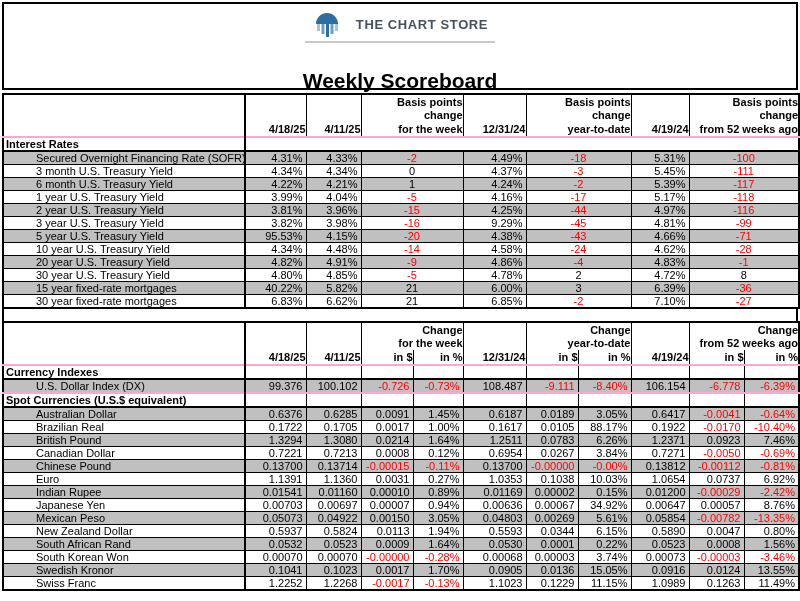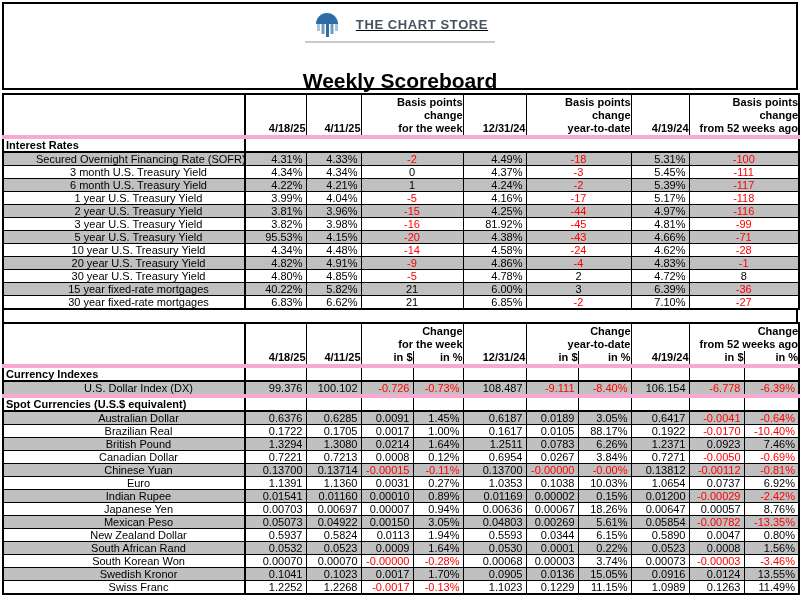--- a/index.html
+++ b/index.html
@@ -1,31 +1,31 @@
 <!DOCTYPE html>
 <html><head>
 <meta charset="utf-8">
 <style>
   html,body{margin:0;padding:0;background:#fff;}
   body{width:800px;height:601px;overflow:hidden;font-family:"Liberation Sans","DejaVu Sans",sans-serif;}
   .page{padding:2px;}
   .header-box{border:2px solid #000;height:78px;margin-bottom:3px;text-align:center;padding-top:6px;}
-  .logo-row{display:flex;justify-content:center;align-items:center;gap:14px;height:28px;text-decoration:underline;}
+  .logo-row{display:flex;justify-content:center;align-items:center;gap:14px;height:28px;}
   .brand-name{font-size:13px;font-weight:600;color:#47525c;letter-spacing:.6px;}
   .logo-divider{width:190px;height:2px;background:#c9c9c9;margin:3px auto 7px;}
   .page-title{font-size:21px;font-weight:bold;color:#000;margin-top:26px;}
   table{border-collapse:collapse;table-layout:fixed;width:796px;border:2px solid #000;}
   th,td{font-size:11px;overflow:hidden;white-space:nowrap;box-sizing:border-box;}
   thead th{font-weight:bold;text-align:right;border-left:1px solid #000;border-right:1px solid #000;border-top:0;border-bottom:0;padding:0;vertical-align:bottom;line-height:13px;}
   thead tr.hA th{height:28px;vertical-align:middle;}
   thead tr.hB th{height:15px;vertical-align:middle;}
   th.corner{border-right:2px solid #000;}
   tbody td{border:1px solid #000;height:12px;line-height:12px;padding:0 3px;}
-  td.lbl{text-align:center;padding-left:32px;border-right:2px solid #000;}
-  tr.section td{border-top:4px solid #f9a8d4;border-bottom:2px solid #000;font-weight:bold;padding-left:2px;}
+  td.lbl{text-align:left;padding-left:32px;border-right:2px solid #000;}
+  tr.section td{border-top:2px solid #f9a8d4;border-bottom:2px solid #000;font-weight:bold;padding-left:2px;}
   td.seclbl{border-right:2px solid #000;text-align:left;}
   .shade{background:#c0c0c0;}
   .neg{color:#ff0000;}
   .num{text-align:right;}
   .ctr{text-align:center;}
   .spacer{height:12px;border-left:2px solid #000;border-right:2px solid #000;width:792px;}
 </style>
 </head>
 <body>
 
@@ -141,21 +141,21 @@
           <td class="num">4.25%</td>
           <td class="ctr neg">-44</td>
           <td class="num">4.97%</td>
           <td class="ctr neg">-116</td>
         </tr>
         <tr>
           <td class="lbl">3 year U.S. Treasury Yield</td>
           <td class="num">3.82%</td>
           <td class="num">3.98%</td>
           <td class="ctr neg">-16</td>
-          <td class="num">81.92%</td>
+          <td class="num">9.29%</td>
           <td class="ctr neg">-45</td>
           <td class="num">4.81%</td>
           <td class="ctr neg">-99</td>
         </tr>
         <tr class="shade">
           <td class="lbl">5 year U.S. Treasury Yield</td>
           <td class="num">95.53%</td>
           <td class="num">4.15%</td>
           <td class="ctr neg">-20</td>
           <td class="num">4.38%</td>
@@ -351,21 +351,21 @@
           <td class="num">0.0008</td>
           <td class="num">0.12%</td>
           <td class="num">0.6954</td>
           <td class="num">0.0267</td>
           <td class="num">3.84%</td>
           <td class="num">0.7271</td>
           <td class="num neg">-0.0050</td>
           <td class="num neg">-0.69%</td>
         </tr>
         <tr class="shade">
-          <td class="lbl">Chinese Yuan</td>
+          <td class="lbl">Chinese Pound</td>
           <td class="num">0.13700</td>
           <td class="num">0.13714</td>
           <td class="num neg">-0.00015</td>
           <td class="num neg">-0.11%</td>
           <td class="num">0.13700</td>
           <td class="num neg">-0.00000</td>
           <td class="num neg">-0.00%</td>
           <td class="num">0.13812</td>
           <td class="num neg">-0.00112</td>
           <td class="num neg">-0.81%</td>
@@ -397,21 +397,21 @@
           <td class="num neg">-2.42%</td>
         </tr>
         <tr>
           <td class="lbl">Japanese Yen</td>
           <td class="num">0.00703</td>
           <td class="num">0.00697</td>
           <td class="num">0.00007</td>
           <td class="num">0.94%</td>
           <td class="num">0.00636</td>
           <td class="num">0.00067</td>
-          <td class="num">18.26%</td>
+          <td class="num">34.92%</td>
           <td class="num">0.00647</td>
           <td class="num">0.00057</td>
           <td class="num">8.76%</td>
         </tr>
         <tr class="shade">
           <td class="lbl">Mexican Peso</td>
           <td class="num">0.05073</td>
           <td class="num">0.04922</td>
           <td class="num">0.00150</td>
           <td class="num">3.05%</td>

